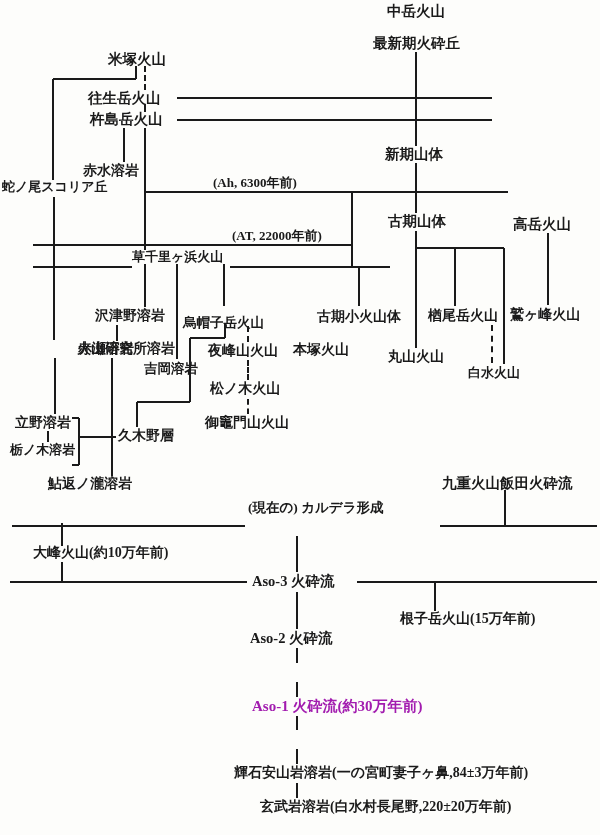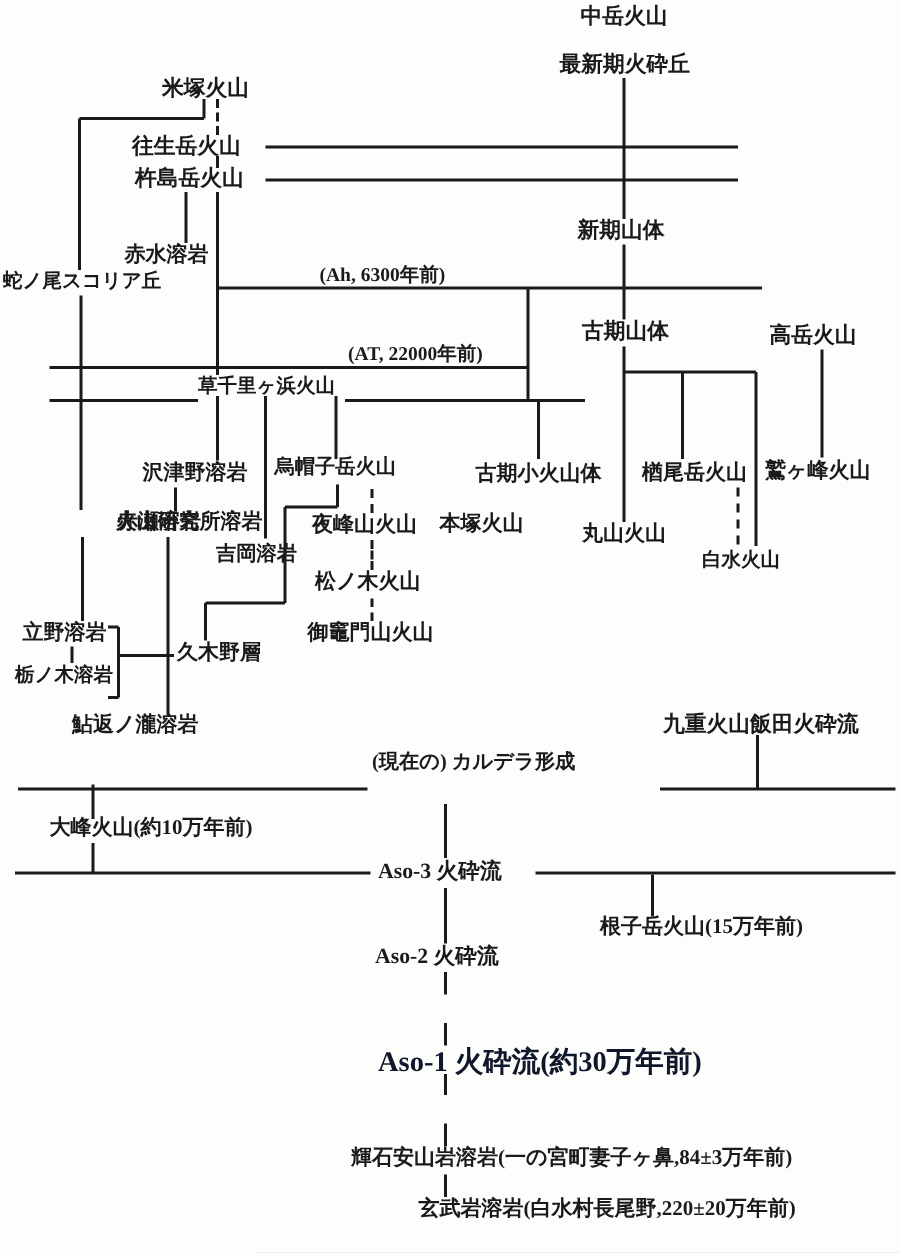--- a/index.html
+++ b/index.html
@@ -33,21 +33,21 @@
     <div class="label" style="left: 90px; top: 112px; font-size: 14.5px; color: rgb(26, 26, 26);">杵島岳火山</div>
     <div class="label" style="left: 385px; top: 147px; font-size: 14.5px; color: rgb(26, 26, 26);">新期山体</div>
     <div class="label" style="left: 83px; top: 164px; font-size: 14px; color: rgb(26, 26, 26);">赤水溶岩</div>
     <div class="label" style="left: 213px; top: 176px; font-size: 13px; color: rgb(26, 26, 26);">(Ah, 6300年前)</div>
     <div class="label" style="left: 2px; top: 180px; font-size: 13px; color: rgb(26, 26, 26);">蛇ノ尾スコリア丘</div>
     <div class="label" style="left: 388px; top: 214px; font-size: 14.5px; color: rgb(26, 26, 26);">古期山体</div>
     <div class="label" style="left: 513px; top: 217px; font-size: 14.5px; color: rgb(26, 26, 26);">高岳火山</div>
     <div class="label" style="left: 232px; top: 229px; font-size: 13px; color: rgb(26, 26, 26);">(AT, 22000年前)</div>
     <div class="label" style="left: 132px; top: 250px; font-size: 13px; color: rgb(26, 26, 26);">草千里ヶ浜火山</div>
     <div class="label" style="left: 95px; top: 309px; font-size: 14px; color: rgb(26, 26, 26);">沢津野溶岩</div>
-    <div class="label" style="left: 183px; top: 304px; font-size: 13.5px; color: rgb(26, 26, 26);">烏帽子岳火山</div>
+    <div class="label" style="left: 183px; top: 316px; font-size: 13.5px; color: rgb(26, 26, 26);">烏帽子岳火山</div>
     <div class="label" style="left: 317px; top: 310px; font-size: 14px; color: rgb(26, 26, 26);">古期小火山体</div>
     <div class="label" style="left: 428px; top: 309px; font-size: 14px; color: rgb(26, 26, 26);">楢尾岳火山</div>
     <div class="label" style="left: 510px; top: 308px; font-size: 14px; color: rgb(26, 26, 26);">鷲ヶ峰火山</div>
     <div class="label" style="left: 38px; top: 342px; font-size: 14px; color: rgb(26, 26, 26); margin-left: 40px;">赤瀬溶岩</div>
     <div class="label" style="left: 77px; top: 342px; font-size: 14px; color: rgb(26, 26, 26);">火山研究所溶岩</div>
     <div class="label" style="left: 208px; top: 344px; font-size: 14px; color: rgb(26, 26, 26);">夜峰山火山</div>
     <div class="label" style="left: 293px; top: 343px; font-size: 14px; color: rgb(26, 26, 26);">本塚火山</div>
     <div class="label" style="left: 388px; top: 350px; font-size: 14px; color: rgb(26, 26, 26);">丸山火山</div>
     <div class="label" style="left: 144px; top: 362px; font-size: 13.5px; color: rgb(26, 26, 26);">吉岡溶岩</div>
     <div class="label" style="left: 468px; top: 366px; font-size: 13px; color: rgb(26, 26, 26);">白水火山</div>
@@ -56,23 +56,23 @@
     <div class="label" style="left: 15px; top: 416px; font-size: 14px; color: rgb(26, 26, 26);">立野溶岩</div>
     <div class="label" style="left: 118px; top: 429px; font-size: 14px; color: rgb(26, 26, 26);">久木野層</div>
     <div class="label" style="left: 10px; top: 443px; font-size: 13px; color: rgb(26, 26, 26);">栃ノ木溶岩</div>
     <div class="label" style="left: 48px; top: 477px; font-size: 14px; color: rgb(26, 26, 26);">鮎返ノ瀧溶岩</div>
     <div class="label" style="left: 442px; top: 476px; font-size: 14.5px; color: rgb(26, 26, 26);">九重火山飯田火砕流</div>
     <div class="label" style="left: 248px; top: 501px; font-size: 13.5px; color: rgb(26, 26, 26);">(現在の) カルデラ形成</div>
     <div class="label" style="left: 33px; top: 546px; font-size: 14px; color: rgb(26, 26, 26);">大峰火山(約10万年前)</div>
     <div class="label" style="left: 252px; top: 574px; font-size: 14.5px; color: rgb(26, 26, 26);">Aso-3 火砕流</div>
     <div class="label" style="left: 400px; top: 612px; font-size: 14px; color: rgb(26, 26, 26);">根子岳火山(15万年前)</div>
     <div class="label" style="left: 250px; top: 631px; font-size: 14.5px; color: rgb(26, 26, 26);">Aso-2 火砕流</div>
-    <div class="label" style="left: 252px; top: 699px; font-size: 19px; color: #0f172a;">Aso-1 火砕流(約30万年前)</div>
+    <div class="label" style="left: 252px; top: 699px; font-size: 15px; color: #a21caf;">Aso-1 火砕流(約30万年前)</div>
     <div class="label" style="left: 234px; top: 766px; font-size: 14px; color: rgb(26, 26, 26);">輝石安山岩溶岩(一の宮町妻子ヶ鼻,84±3万年前)</div>
-    <div class="label" style="left: 260px; top: 800px; font-size: 14px; color: rgb(26, 26, 26); margin-left: 19px;">玄武岩溶岩(白水村長尾野,220±20万年前)</div>
+    <div class="label" style="left: 260px; top: 800px; font-size: 14px; color: rgb(26, 26, 26);">玄武岩溶岩(白水村長尾野,220±20万年前)</div>
     <div class="vl" style="left: 415px; top: 52px; width: 2px; height: 94px; background: rgb(26, 26, 26);"></div>
     <div class="vl" style="left: 415px; top: 163px; width: 2px; height: 50px; background: rgb(26, 26, 26);"></div>
     <div class="vl" style="left: 415px; top: 231px; width: 2px; height: 17px; background: rgb(26, 26, 26);"></div>
     <div class="vl" style="left: 415px; top: 248px; width: 2px; height: 100px; background: rgb(26, 26, 26);"></div>
     <div class="vl" style="left: 454px; top: 248px; width: 2px; height: 58px; background: rgb(26, 26, 26);"></div>
     <div class="vl" style="left: 503px; top: 248px; width: 2px; height: 116px; background: rgb(26, 26, 26);"></div>
     <div class="vl" style="left: 547px; top: 233px; width: 2px; height: 72px; background: rgb(26, 26, 26);"></div>
     <div class="vl" style="left: 351px; top: 192px; width: 2px; height: 75px; background: rgb(26, 26, 26);"></div>
     <div class="vl" style="left: 358px; top: 267px; width: 2px; height: 39px; background: rgb(26, 26, 26);"></div>
     <div class="vl" style="left: 135px; top: 66px; width: 2px; height: 13px; background: rgb(26, 26, 26);"></div>

